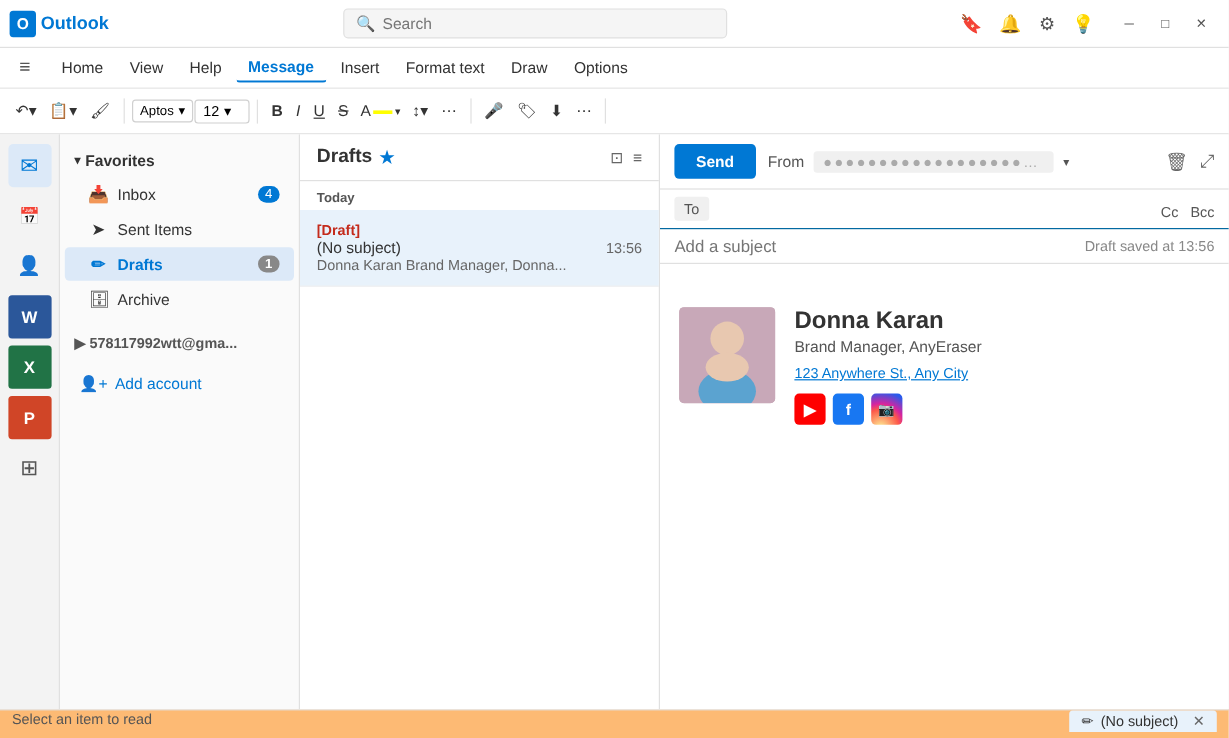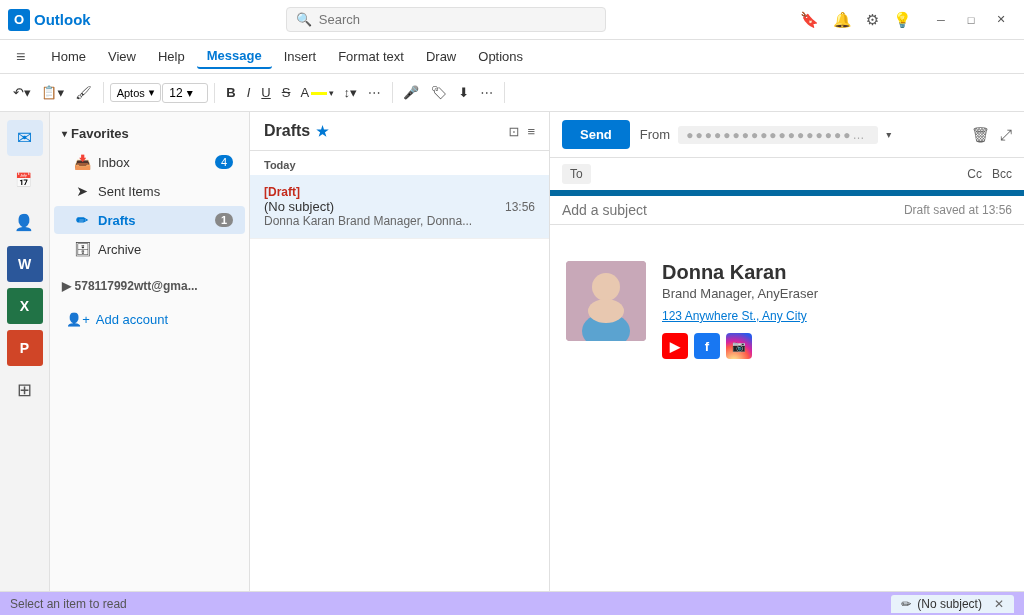--- a/index.html
+++ b/index.html
@@ -83,21 +83,21 @@
     .email-preview { font-size: 12px; color: #666; white-space: nowrap; overflow: hidden; text-overflow: ellipsis; }
     .email-time { font-size: 12px; color: #666; }
 
     
     .compose-panel { flex: 1; background: #fff; display: flex; flex-direction: column; }
     .compose-header { display: flex; align-items: center; padding: 8px 12px; border-bottom: 1px solid #e0e0e0; gap: 10px; }
     .send-btn { background: #0078d4; color: white; border: none; border-radius: 4px; padding: 7px 18px; font-size: 13px; font-weight: 600; cursor: pointer; }
     .from-field { flex: 1; display: flex; align-items: center; gap: 8px; font-size: 13px; color: #555; }
     .from-email { color: #555; background: #f0f0f0; border-radius: 3px; padding: 2px 8px; font-size: 12px; width: 200px; overflow: hidden; text-overflow: ellipsis; white-space: nowrap; }
     .compose-header-icons { display: flex; gap: 10px; color: #666; }
-    .to-row { display: flex; align-items: center; padding: 6px 12px; border-bottom: 6px solid #0369a1; gap: 8px; }
+    .to-row { display: flex; align-items: flex-end; padding: 6px 12px; border-bottom: 1px solid #0369a1; gap: 8px; }
     .to-label { background: #f0f0f0; border-radius: 3px; padding: 3px 8px; font-size: 12px; color: #555; cursor: pointer; }
     .to-input { flex: 1; border: none; outline: none; font-size: 13px; }
     .cc-bcc { display: flex; gap: 10px; color: #555; font-size: 12px; }
     .cc-bcc span { cursor: pointer; }
     .subject-row { display: flex; align-items: center; justify-content: space-between; padding: 6px 12px; border-bottom: 1px solid #e0e0e0; }
     .subject-input { border: none; outline: none; font-size: 14px; flex: 1; color: #aaa; }
     .draft-saved { font-size: 12px; color: #888; }
     .compose-body { flex: 1; padding: 16px; overflow-y: auto; }
 
     
@@ -110,21 +110,21 @@
     .sig-info a { color: #0078d4; text-decoration: underline; }
     .sig-address { font-size: 12px; color: #0078d4; text-decoration: underline; cursor: pointer; }
     .sig-social { display: flex; gap: 6px; margin-top: 10px; }
     .social-btn { width: 26px; height: 26px; border-radius: 4px; display: flex; align-items: center; justify-content: center; color: white; font-size: 13px; font-weight: bold; cursor: pointer; }
     .yt { background: #ff0000; }
     .fb { background: #1877f2; }
     .ig { background: radial-gradient(circle at 30% 110%, #fdf497, #fd5949 45%, #d6249f 60%, #285aeb 90%); }
 
     
     .status-bar {
-      display: flex; align-items: center; height: 24px; background: #c4b5fd;
+      display: flex; align-items: flex-start; height: 24px; background: #fdba74;
       border-top: 1px solid #e0e0e0; padding: 0 10px; font-size: 12px; color: #555;
     }
     .status-left { flex: 1; }
     .status-tab { display: flex; align-items: center; gap: 6px; background: #e8f2fb; padding: 2px 10px; border-radius: 3px 3px 0 0; margin-left: auto; font-size: 12px; color: #333; }
     .status-close { cursor: pointer; color: #666; margin-left: 6px; }
   </style>
 </head>
 <body>
 
 <div class="title-bar">

